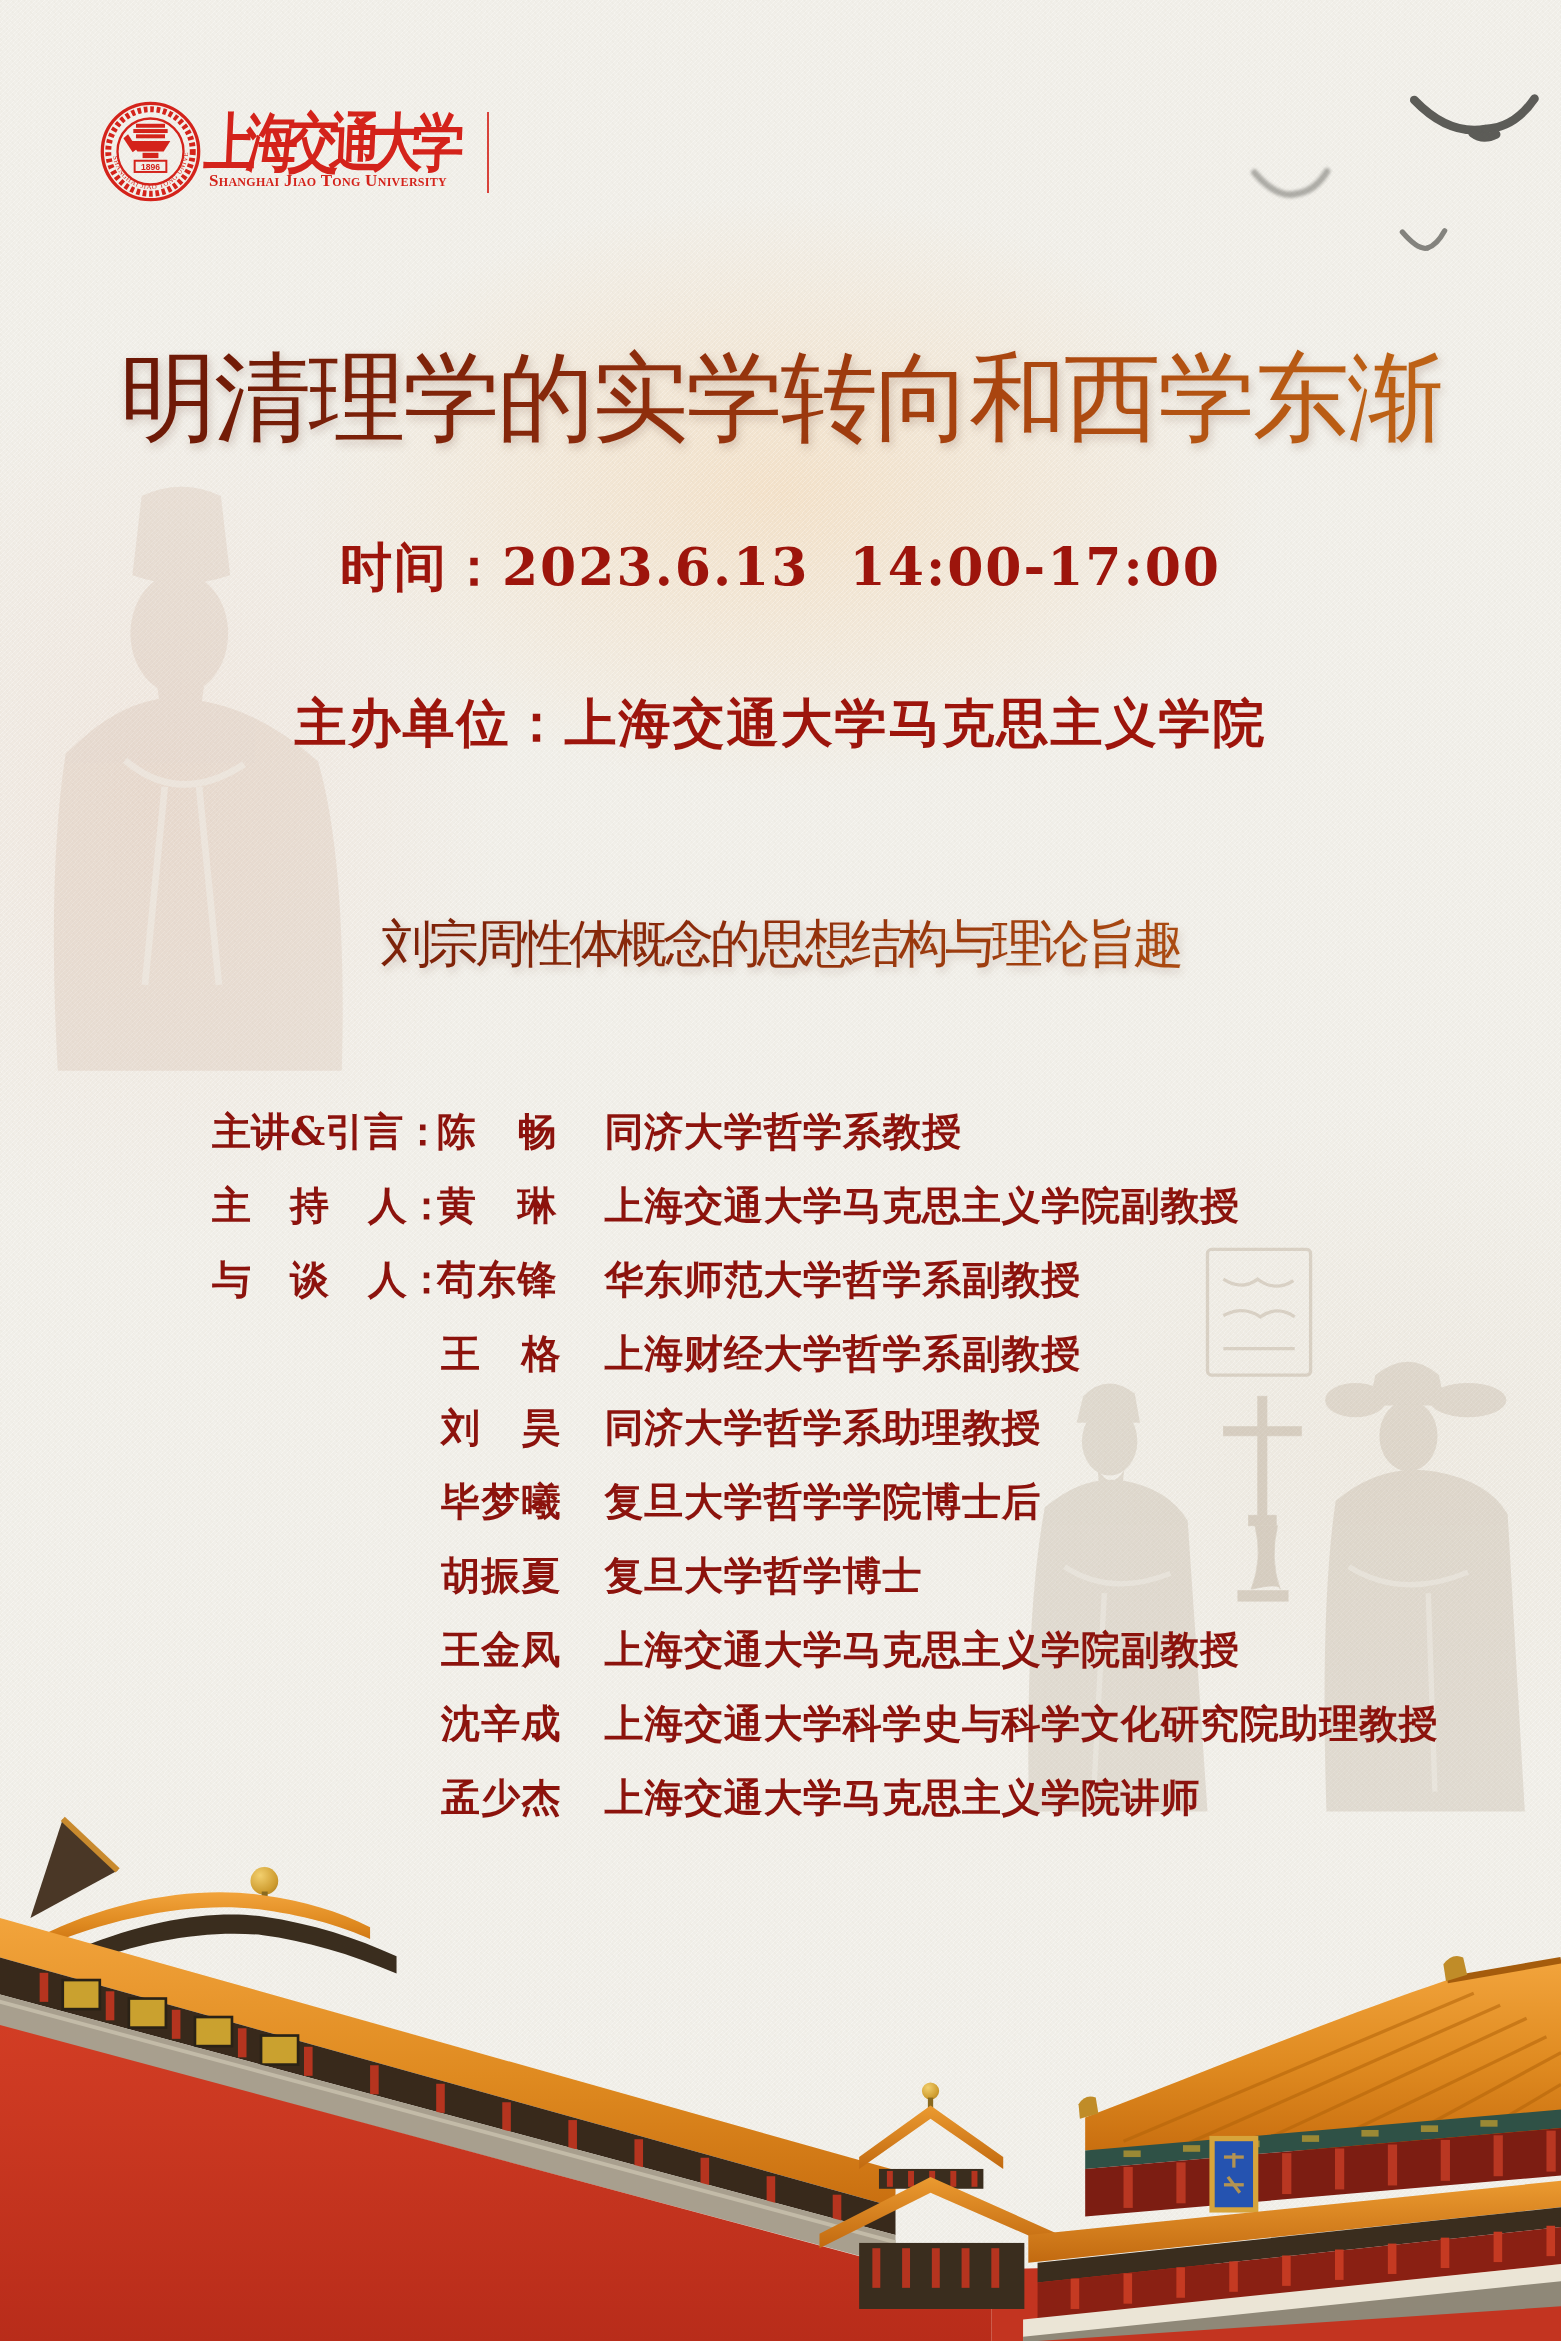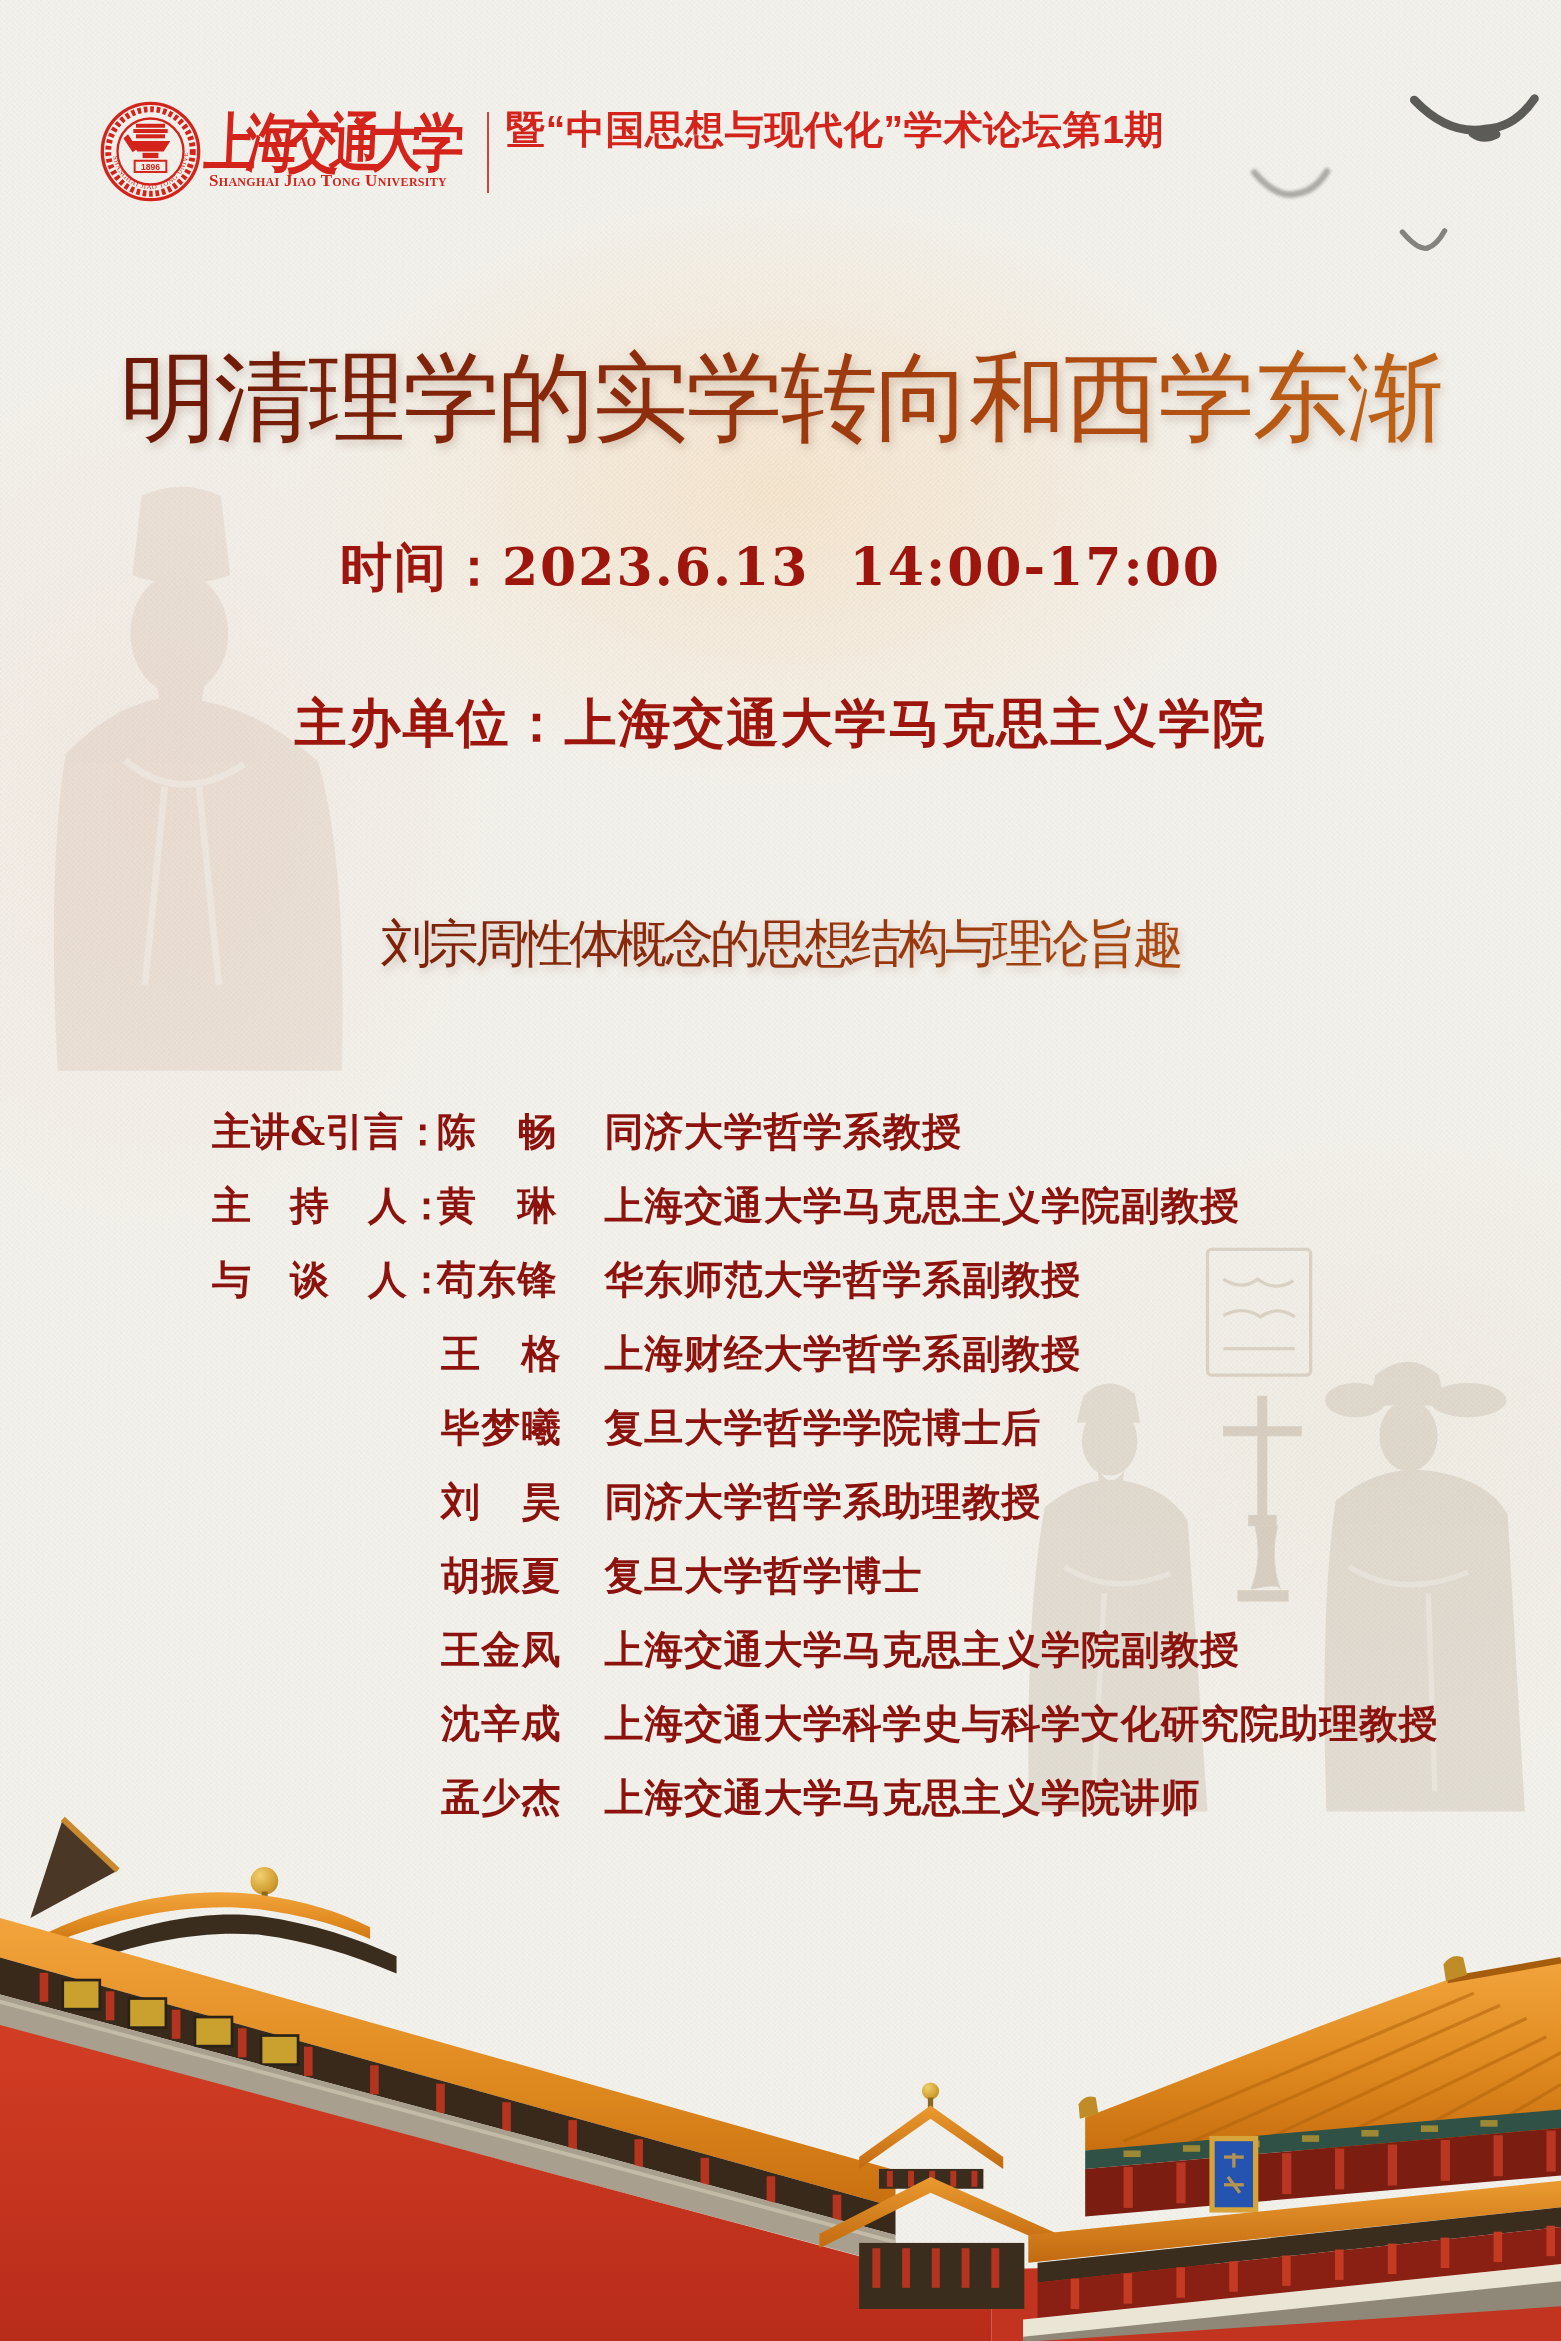--- a/index.html
+++ b/index.html
@@ -172,21 +172,20 @@
     </g>
     <rect x="54" y="92" width="48" height="17" fill="none" stroke="#d4231b" stroke-width="3"></rect>
     <text x="78" y="106" text-anchor="middle" font-family="Liberation Sans, sans-serif" font-weight="bold" font-size="13" fill="#d4231b">1896</text>
   </svg>
 
   <div id="univ-cn" class="abs">上海交通大学</div>
   <div id="univ-en" class="abs">Shanghai Jiao Tong University</div>
   <div id="header-divider" class="abs"></div>
 
   <div id="series-block" class="abs">
-    <div>暨“中国思想与现代化”学术论坛第1期</div>
   </div>
 
   <div id="main-title" class="abs brush">明清理学的实学转向和西学东渐</div>
 
   <div id="info-time" class="abs info-line">时间：2023.6.13  14:00-17:00</div>
   <div id="info-host" class="abs info-line">主办单位：上海交通大学马克思主义学院</div>
 
   <div id="lecture-title" class="abs brush">刘宗周性体概念的思想结构与理论旨趣</div>
 
   <div id="participants" class="abs">
@@ -205,27 +204,27 @@
       <span class="name">苟东锋</span>
       <span class="affil">华东师范大学哲学系副教授</span>
     </div>
     <div class="p-row no-role">
       <span class="role"></span>
       <span class="name">王　格</span>
       <span class="affil">上海财经大学哲学系副教授</span>
     </div>
     <div class="p-row no-role">
       <span class="role"></span>
+      <span class="name">刘　昊</span>
+      <span class="affil">同济大学哲学系助理教授</span>
+    </div>
+    <div class="p-row no-role">
+      <span class="role"></span>
       <span class="name">毕梦曦</span>
       <span class="affil">复旦大学哲学学院博士后</span>
-    </div>
-    <div class="p-row no-role">
-      <span class="role"></span>
-      <span class="name">刘　昊</span>
-      <span class="affil">同济大学哲学系助理教授</span>
     </div>
     <div class="p-row no-role">
       <span class="role"></span>
       <span class="name">胡振夏</span>
       <span class="affil">复旦大学哲学博士</span>
     </div>
     <div class="p-row no-role">
       <span class="role"></span>
       <span class="name">王金凤</span>
       <span class="affil">上海交通大学马克思主义学院副教授</span>

